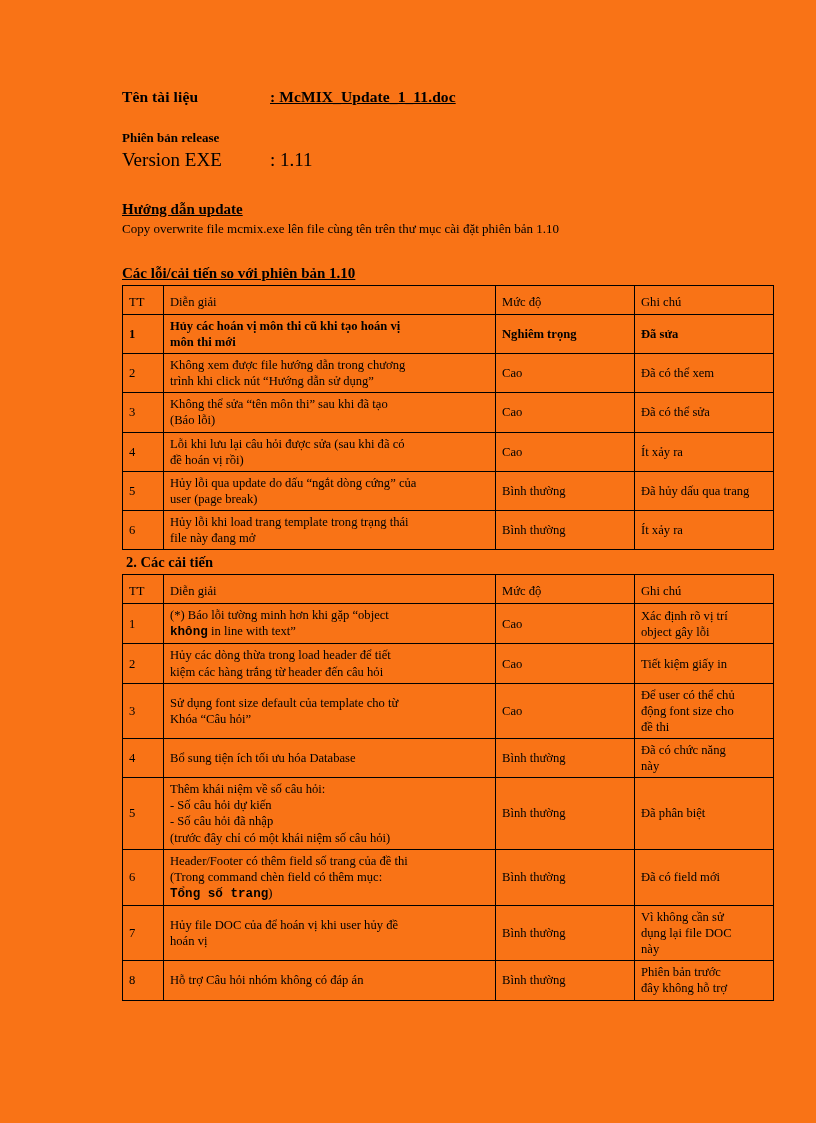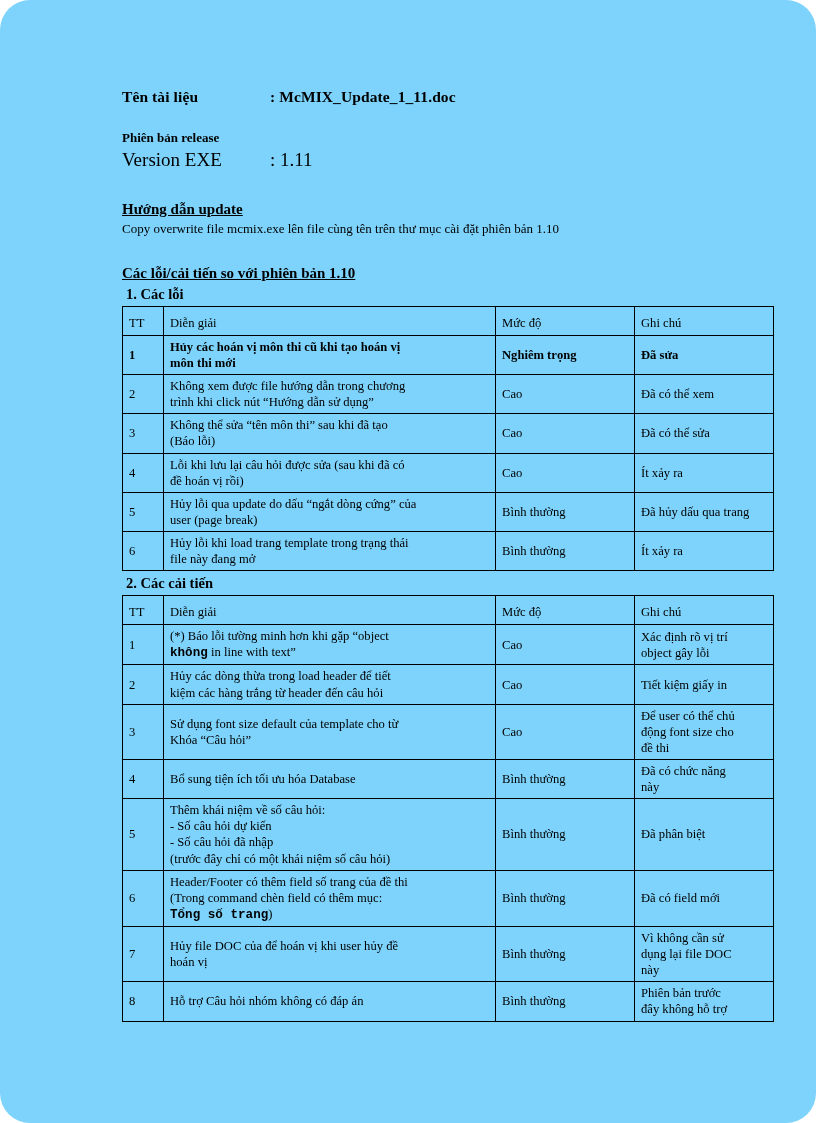--- a/index.html
+++ b/index.html
@@ -9,25 +9,24 @@
     background: #ffffff;
   }
   body {
     font-family: "Liberation Serif", "DejaVu Serif", serif;
     color: #000000;
   }
   .page {
     position: relative;
     width: 816px;
     height: 1123px;
-    background: #7dd3fc;
+    background: #f97316;
     margin: 0 auto;
     overflow: hidden;
     box-sizing: border-box;
-    border-radius: 30px;
   }
   .content {
     position: absolute;
     left: 122px;
     top: 88px;
     width: 652px;
   }
 
   
   .doc-title-row {
@@ -37,20 +36,21 @@
     font-size: 15.5px;
     letter-spacing: 0.1px;
     margin-bottom: 0;
   }
   .doc-title-label {
     width: 148px;
     flex: 0 0 148px;
   }
   .doc-title-value {
     white-space: nowrap;
+    text-decoration: underline;
   }
 
   .release-block {
     margin-top: 23px;
   }
   .release-heading {
     font-weight: bold;
     font-size: 13px;
     line-height: 1.35;
   }
@@ -154,21 +154,20 @@
         <span class="section-heading">Hướng dẫn update</span>
       </div>
       <div class="guide-text">Copy overwrite file mcmix.exe  lên file  cùng tên trên thư mục cài đặt phiên bản 1.10</div>
     </div>
 
     <div class="changes-block">
       <div>
         <span class="section-heading">Các lỗi/cải tiến so với phiên bản 1.10</span>
       </div>
 
-      <div class="subsection-heading">1. Các lỗi</div>
 
       <div class="table-wrap">
         <table class="doc-table">
           <colgroup>
             <col class="c-tt">
               <col class="c-desc">
               <col class="c-level">
               <col class="c-note">
           </colgroup>
           <tbody id="bugs-body">

